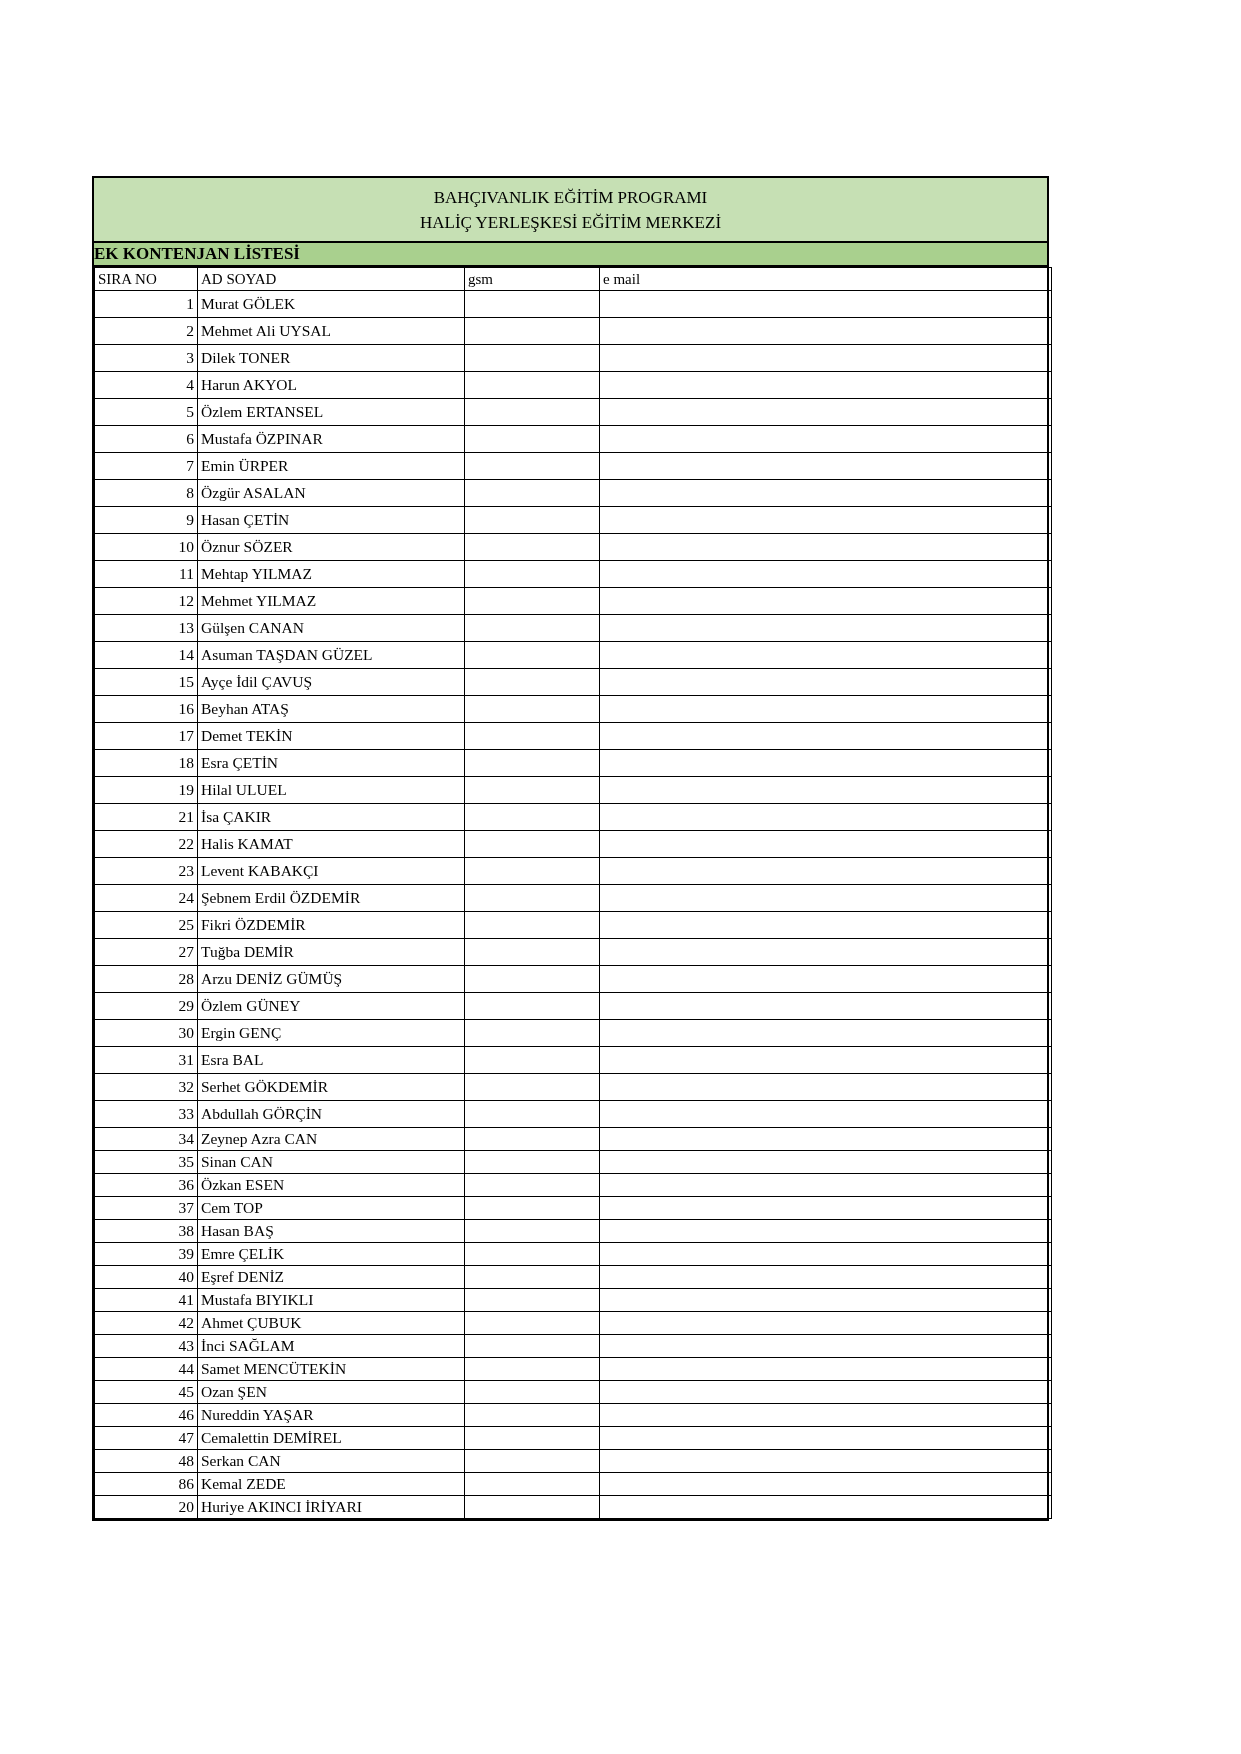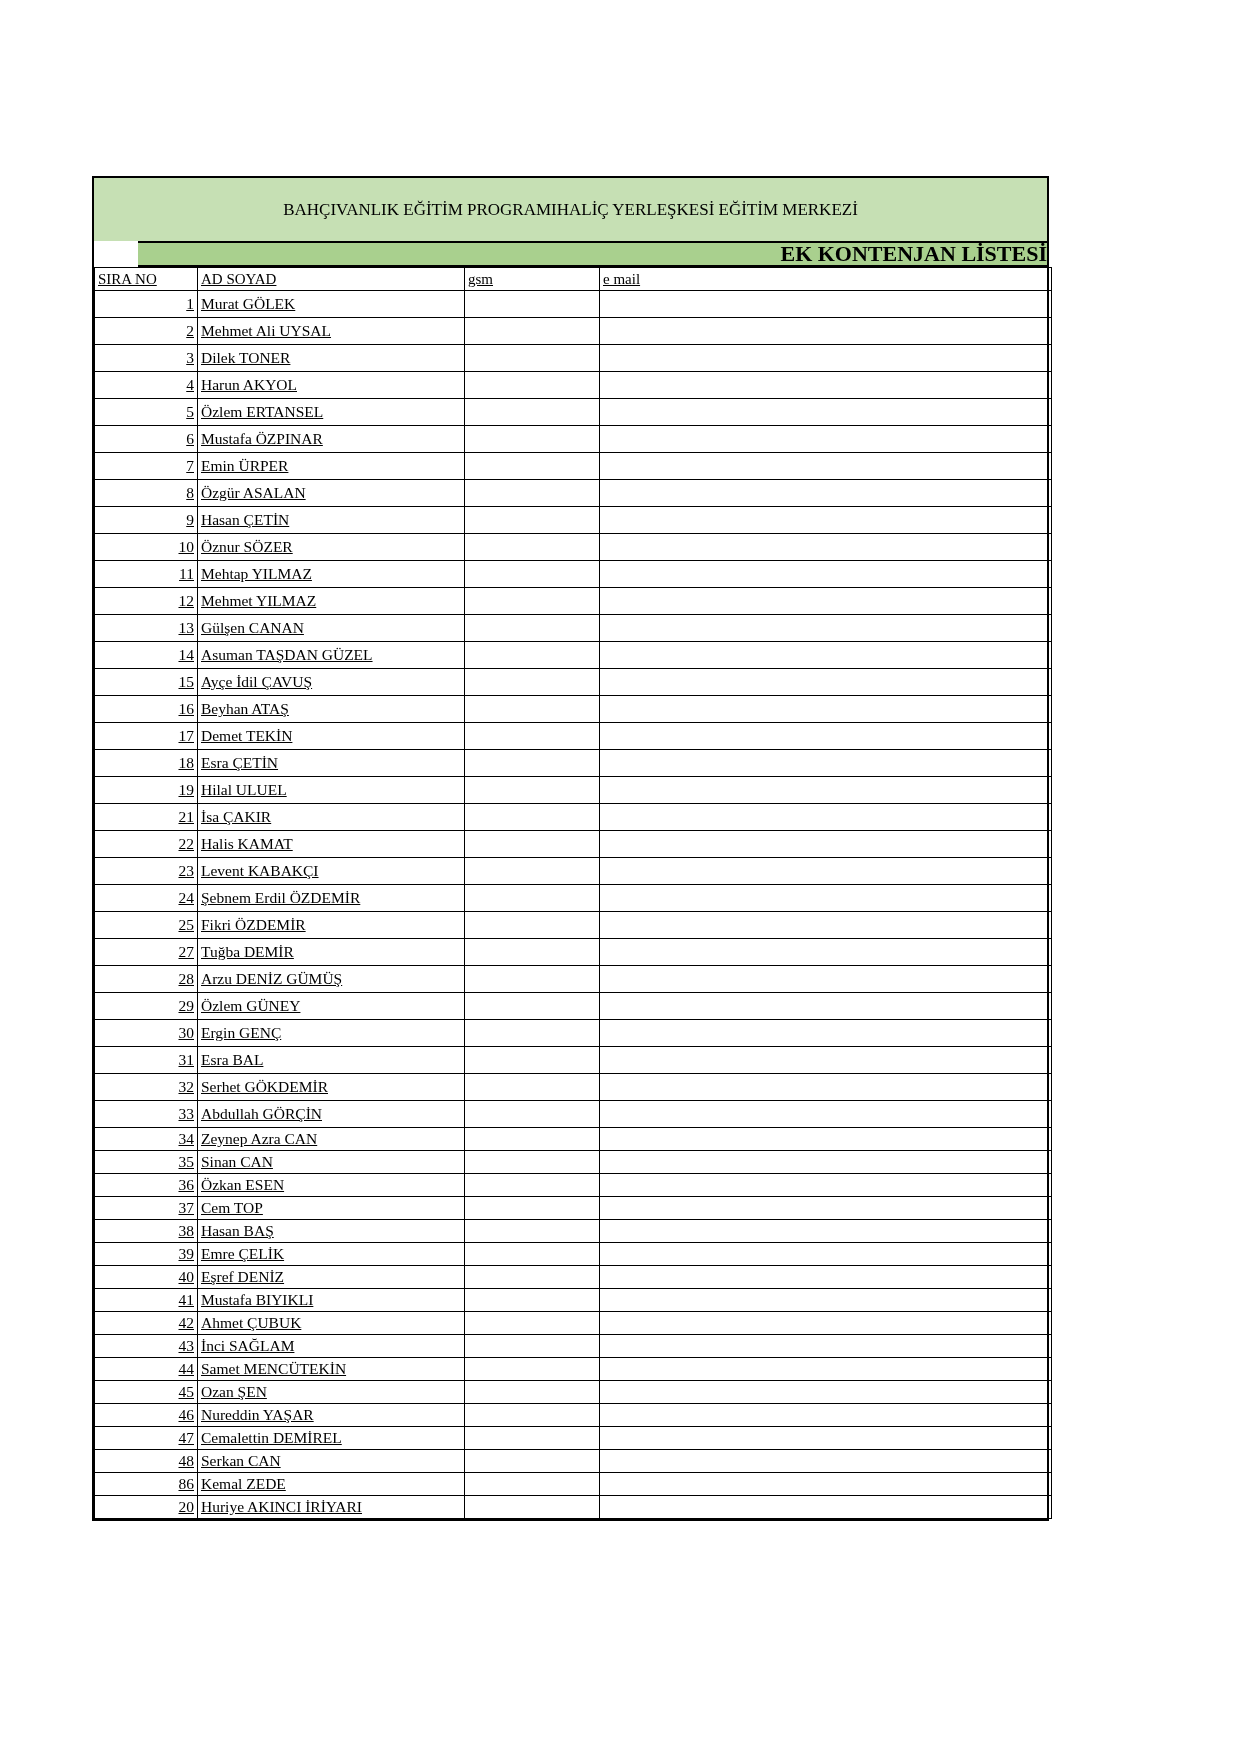--- a/index.html
+++ b/index.html
@@ -20,39 +20,38 @@
     position:absolute;
     left:92px;top:176px;
     width:957px;
     border:2.2px solid var(--border-c);
     box-sizing:border-box;
     background:#fff;
   }
   .title-block{
     background:var(--header-bg);
     height:63px;
-    display:flex;
+    display:flex;flex-direction:column;
     justify-content:center;align-items:center;
     text-align:center;
     font-size:17px;line-height:25px;
   }
   .banner{
     background:var(--banner-bg);
     border-top:2.2px solid var(--border-c);
     border-bottom:2.2px solid var(--border-c);
-    text-align:right;
+    text-align:left;
     font-weight:bold;
-    font-size:22px;
-    height:22px;line-height:22px;margin-left:44px;
+    font-size:17px;
+    height:22px;line-height:22px;
   }
   table.list{
     border-collapse:collapse;
     table-layout:fixed;
     width:100%;
-    text-decoration:underline;
   }
   table.list th, table.list td{
     border:1.7px solid var(--border-c);
     padding:0 3px;
     font-size:15.5px;
     white-space:nowrap;
     overflow:hidden;
     vertical-align:middle;
   }
   table.list thead th{

